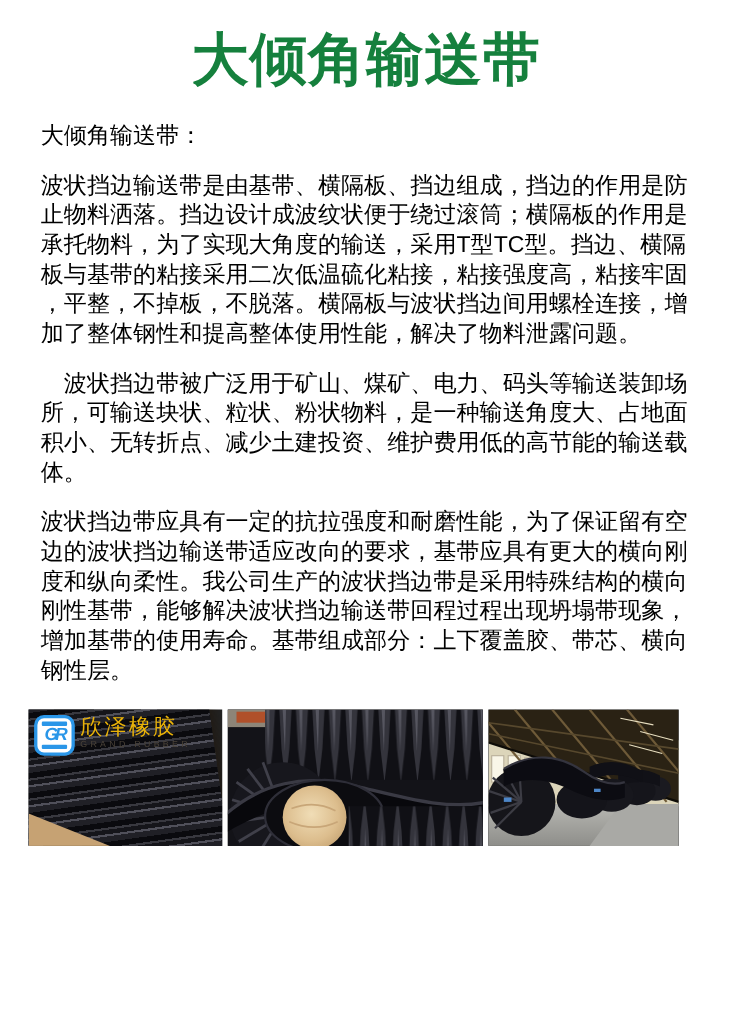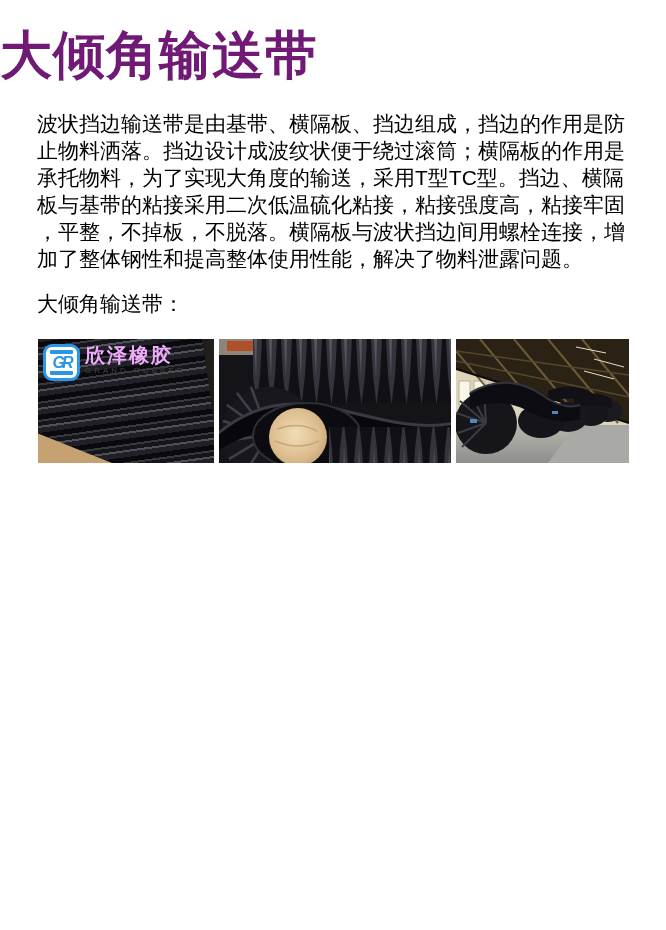--- a/index.html
+++ b/index.html
@@ -6,34 +6,35 @@
   body{
     width:666px;height:930px;overflow:hidden;
     font-family:"Liberation Sans","DejaVu Sans",sans-serif;
     color:#000;
   }
   .page{position:relative;width:666px;height:930px;background:#fff;}
 
   
   h1.page-title{
     margin:26px 0 26px 0;
+    text-align:center;
     font-size:52px;line-height:58px;
-    font-weight:700;letter-spacing:1px;color:#701a75;
+    font-weight:700;letter-spacing:1px;color:#15803d;
   }
   .content{
     margin:0 37px;
     font-size:21px;line-height:27px;color:#000;
     word-break:break-all;line-break:anywhere;
   }
   .content p{margin:18px 0;}
 
   
   .gallery{
     display:flex;gap:5px;
-    margin:22px 0 0 38px;
+    margin:22px 0 0 26px;
     height:124px;
   }
   .gallery figure{margin:0;position:relative;overflow:hidden;background:#222;}
   .photo-1{width:176px;height:124px;
     background:
       repeating-linear-gradient(0deg, rgba(60,40,15,.18) 0 1px, transparent 1px 30px),
       repeating-linear-gradient(90deg, rgba(60,40,15,.12) 0 1px, transparent 1px 46px),
       linear-gradient(100deg,#cfad80,#c29d6f 55%,#b38e60);
   }
   .photo-2{width:232px;height:124px;background:#131318;}
@@ -64,33 +65,35 @@
     display:flex;flex-direction:column;justify-content:space-between;
     padding:3px 4px;
   }
   .brand-badge .bar{display:block;height:4px;border-radius:1px;background:#2a96e8;}
   .brand-badge .gr{
     display:block;text-align:center;
     font-size:16px;line-height:16px;font-weight:700;font-style:italic;
     letter-spacing:-3px;color:#2a96e8;
   }
   .brand-text{display:flex;flex-direction:column;}
-  .brand-cn{font-size:20px;line-height:22px;font-weight:700;letter-spacing:2px;color:#f0abfc;}
+  .brand-cn{font-size:20px;line-height:22px;font-weight:400;letter-spacing:2px;color:#eab308;}
   .brand-en{font-size:8px;line-height:10px;font-weight:400;letter-spacing:3px;color:#4a4238;}
 </style>
 </head>
 <body>
 
 <div class="page">
 
   <h1 class="page-title">大倾角输送带</h1>
 
   <div class="content">
+    <p>大倾角输送带：</p>
     <p>波状挡边输送带是由基带、横隔板、挡边组成，挡边的作用是防止物料洒落。挡边设计成波纹状便于绕过滚筒；横隔板的作用是承托物料，为了实现大角度的输送，采用T型TC型。挡边、横隔板与基带的粘接采用二次低温硫化粘接，粘接强度高，粘接牢固，平整，不掉板，不脱落。横隔板与波状挡边间用螺栓连接，增加了整体钢性和提高整体使用性能，解决了物料泄露问题。</p>
-    <p>大倾角输送带：</p>
+    <p>　波状挡边带被广泛用于矿山、煤矿、电力、码头等输送装卸场所，可输送块状、粒状、粉状物料，是一种输送角度大、占地面积小、无转折点、减少土建投资、维护费用低的高节能的输送载体。</p>
+    <p>波状挡边带应具有一定的抗拉强度和耐磨性能，为了保证留有空边的波状挡边输送带适应改向的要求，基带应具有更大的横向刚度和纵向柔性。我公司生产的波状挡边带是采用特殊结构的横向刚性基带，能够解决波状挡边输送带回程过程出现坍塌带现象，增加基带的使用寿命。基带组成部分：上下覆盖胶、带芯、横向钢性层。</p>
   </div>
 
   <div class="gallery">
 
     <figure class="photo-1">
       <span class="slab"></span>
       <span class="stone-wedge"></span>
       <span class="brand">
         <span class="brand-badge">
           <span class="bar"></span>

